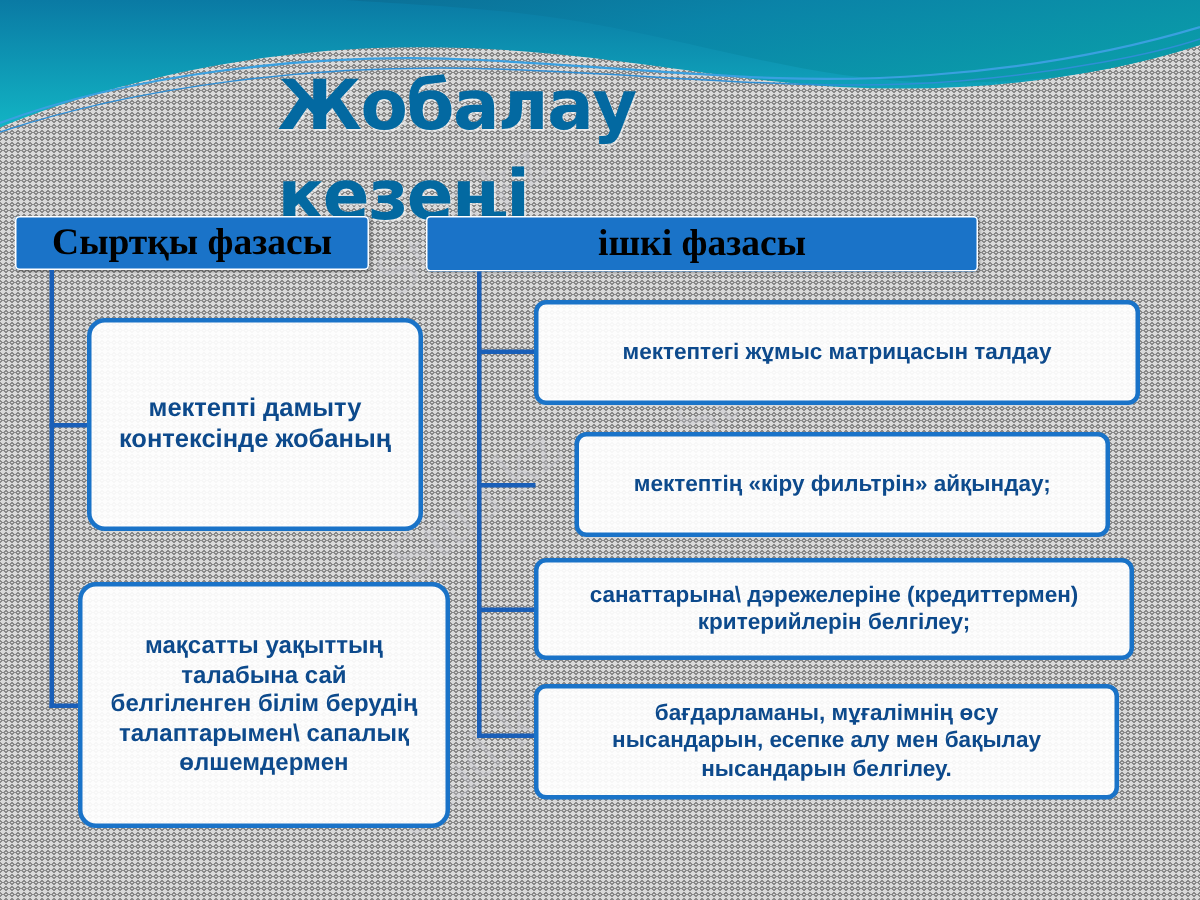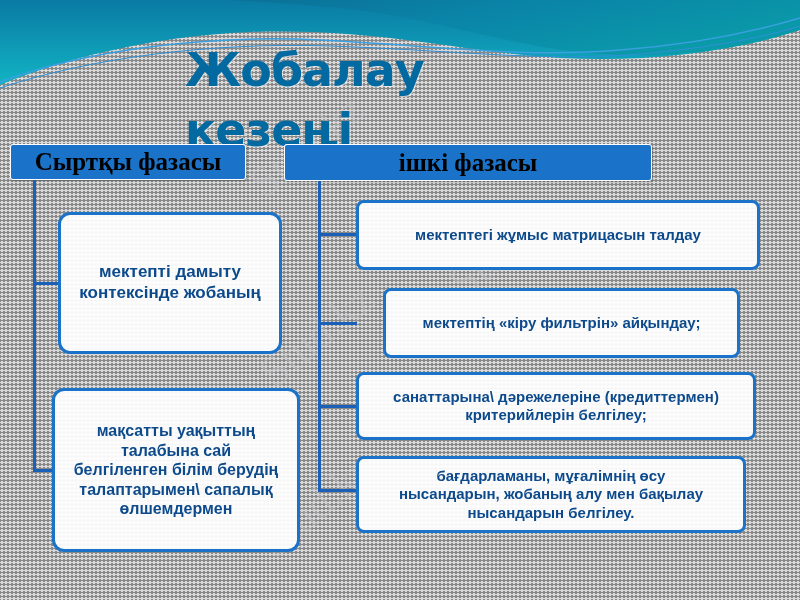--- a/index.html
+++ b/index.html
@@ -116,16 +116,16 @@
 </div>
 <div class="box rb rb3">
   <div>
     <span>санаттарына\ дәрежелеріне (кредиттермен)</span>
     <span>критерийлерін белгілеу;</span>
   </div>
 </div>
 <div class="box rb rb4">
   <div>
     <span>бағдарламаны, мұғалімнің өсу</span>
-    <span>нысандарын, жобаның алу мен бақылау</span>
+    <span>нысандарын, есепке алу мен бақылау</span>
     <span>нысандарын белгілеу.</span>
   </div>
 </div>
 
 </body></html>

